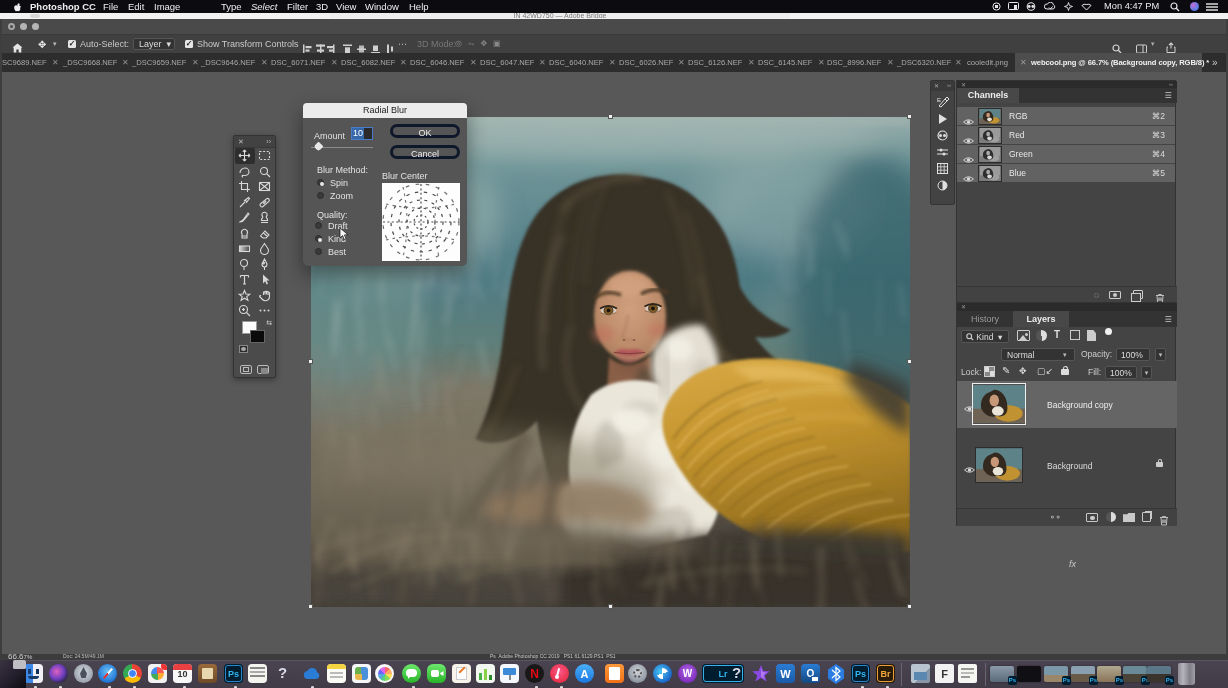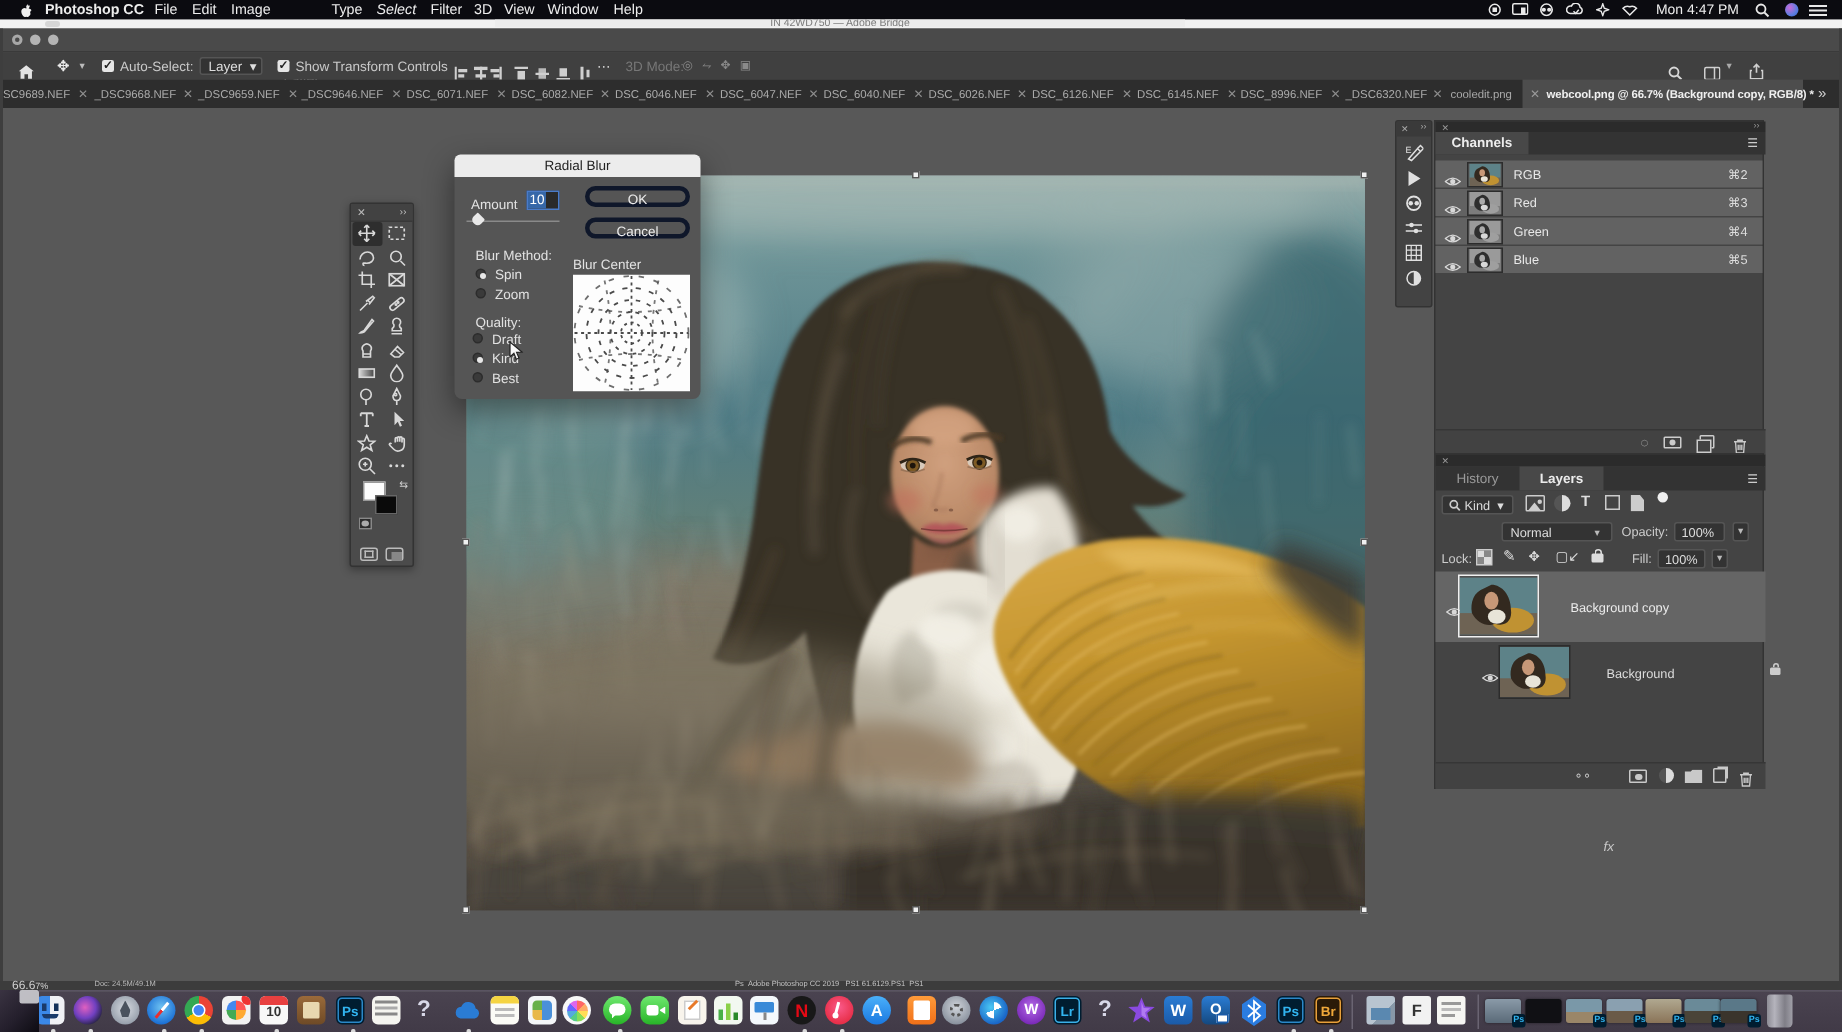--- a/index.html
+++ b/index.html
@@ -1055,21 +1055,21 @@
 <span style="position:absolute;left:16px;top:3px;width:52px;height:40px;outline:1.5px solid #f0f0f0;box-shadow:0 0 0 3px #4f4f4f inset;"><svg width="52" height="40" viewBox="0 0 44 32">
               <rect width="44" height="32" fill="#5d8288"></rect>
               <rect y="20" width="44" height="12" fill="#6e6354"></rect>
               <ellipse cx="30" cy="24" rx="12" ry="7" fill="#c09232"></ellipse>
               <path d="M14,6 C8,8 6,14 7,20 C10,26 16,28 20,26 C26,28 30,24 29,18 C29,10 24,4 18,4 Z" fill="#33291f"></path>
               <ellipse cx="18" cy="13" rx="4" ry="5" fill="#c79878"></ellipse>
               <ellipse cx="21" cy="22" rx="5" ry="4" fill="#e8e4d8"></ellipse>
             </svg></span>
 <span style="position:absolute;left:90px;top:19px;color:#ececec;font-size:8.5px;">Background copy</span>
         </div>
- <div class="abs" id="lrow2" style="left:0;top:125px;width:220px;height:41px;margin-left:24px;">
+ <div class="abs" id="lrow2" style="left:0;top:142px;width:220px;height:41px;">
           <span style="position:absolute;left:7px;top:15px;"><svg width="11" height="8" viewBox="0 0 11 8">
               <path d="M0.5,4 Q5.5,-0.5 10.5,4 Q5.5,8.5 0.5,4 Z" fill="none" stroke="#d8d8d8" stroke-width="0.9"></path>
               <circle cx="5.5" cy="4" r="1.7" fill="#d8d8d8"></circle>
             </svg></span>
 <span style="position:absolute;left:19px;top:3px;width:46px;height:34px;outline:1px solid #2c2c2c;"><svg width="46" height="34" viewBox="0 0 44 32">
               <rect width="44" height="32" fill="#5d8288"></rect>
               <rect y="20" width="44" height="12" fill="#6e6354"></rect>
               <ellipse cx="30" cy="24" rx="12" ry="7" fill="#c09232"></ellipse>
               <path d="M14,6 C8,8 6,14 7,20 C10,26 16,28 20,26 C26,28 30,24 29,18 C29,10 24,4 18,4 Z" fill="#33291f"></path>
               <ellipse cx="18" cy="13" rx="4" ry="5" fill="#c79878"></ellipse>
@@ -1244,21 +1244,21 @@
         <div style="width:19px;height:19px;border-radius:10px;background:radial-gradient(circle at 40% 40%,#4ac8f4,#1a66c8 70%);position:relative;overflow:hidden;font-family:'Liberation Sans',sans-serif;">
           <span style="position:absolute;left:4px;top:4px;width:11px;height:11px;border-radius:50%;background:conic-gradient(#fff 0 20%, transparent 20% 50%, #fff 50% 70%, transparent 70%);"></span>
         </div>
       </div>
       <div style="position: absolute; left: 678px; top: 3px; width: 20px; height: 20px;">
         <div style="width:19px;height:19px;border-radius:10px;background:radial-gradient(circle at 50% 40%,#b46ae8,#7a2ab8 75%);position:relative;overflow:hidden;font-family:'Liberation Sans',sans-serif;">
           <span style="position:absolute;left:0;top:0;width:100%;height:100%;display:flex;align-items:center;justify-content:center;color:#fff;font-size:10px;font-weight:bold;">W</span>
         </div>
       </div>
       <div style="position: absolute; left: 702px; top: 3px; width: 20px; height: 20px;">
-        <div style="width:19px;height:19px;border-radius:4px;background:#001d30;position:relative;overflow:hidden;font-family:'Liberation Sans',sans-serif;">
+        <div style="width:42px;height:19px;border-radius:4px;background:#001d30;position:relative;overflow:hidden;font-family:'Liberation Sans',sans-serif;">
           <span style="position:absolute;left:1px;top:1px;right:1px;bottom:1px;border:1px solid #3ab0e8;border-radius:3px;"></span>
           <span style="position:absolute;left:0;top:0;width:100%;height:100%;display:flex;align-items:center;justify-content:center;color:#31b5f0;font-size:9px;font-weight:bold;">Lr</span>
         </div>
       </div>
       <div style="position: absolute; left: 727px; top: 3px; width: 20px; height: 20px;">
         <span style="color:#d8d8e8;font-size:15px;font-weight:bold;position:absolute;left:5px;top:0px;">?</span>
       </div>
       <div style="position: absolute; left: 751px; top: 3px; width: 20px; height: 20px;"><svg width="20" height="20" viewBox="0 0 20 20">
           <path d="M10,1 L12.4,7 L18.8,7.3 L13.8,11.4 L15.6,17.6 L10,14 L4.4,17.6 L6.2,11.4 L1.2,7.3 L7.6,7 Z" fill="#8a4ae0"></path>
           <path d="M10,4 L11.5,8 L15.8,8.2 L12.4,11 L13.6,15.2 L10,12.8 Z" fill="#b07af0"></path>

